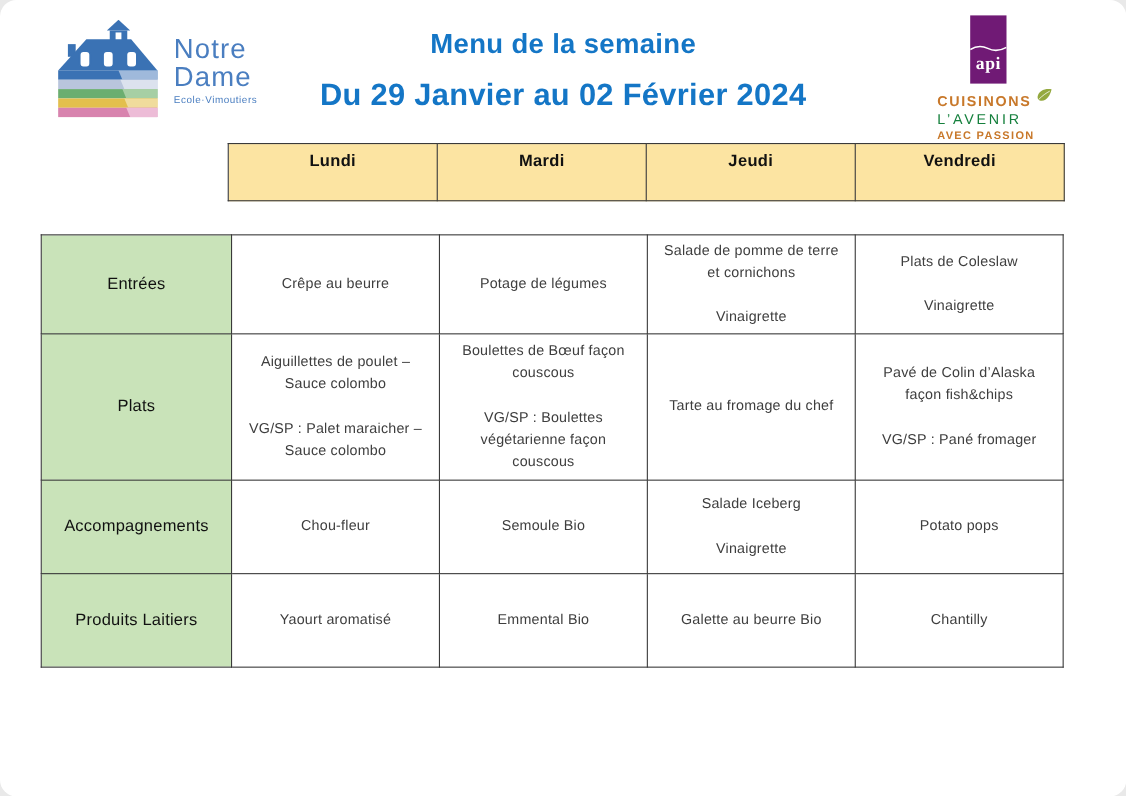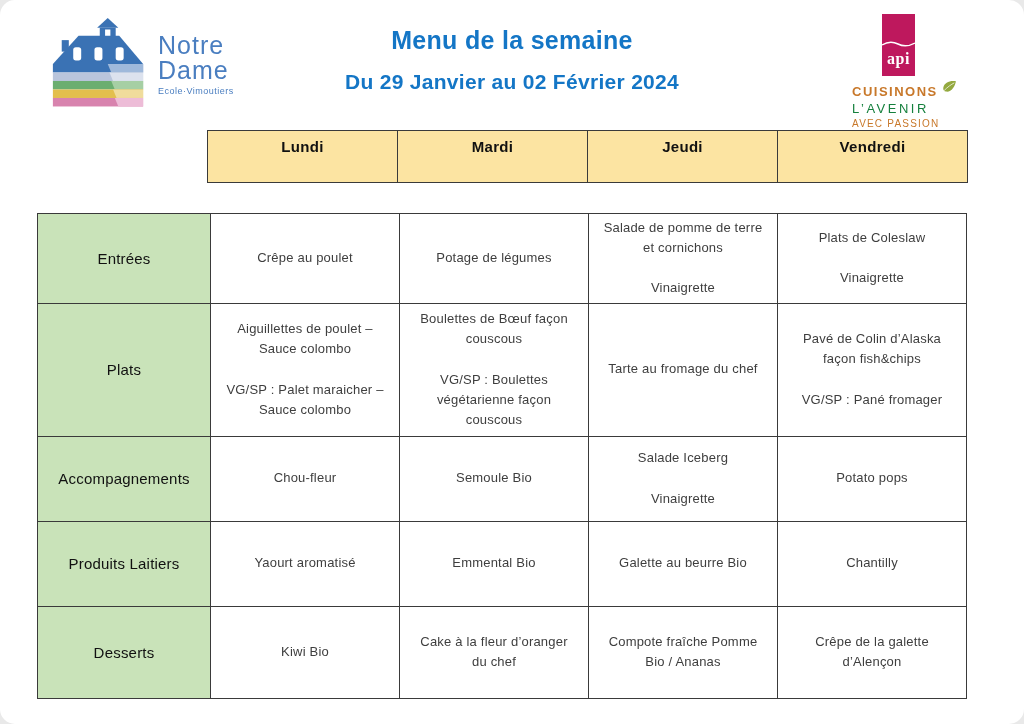--- a/index.html
+++ b/index.html
@@ -12,31 +12,31 @@
   
   .nd-logo { position:absolute; left:46px; top:16px; width:180px; height:96px; display:flex; align-items:center; }
   .nd-house { width:104px; height:92px; flex:0 0 auto; }
   .nd-text { margin-left:8px; color:#4a7ec0; line-height:1; }
   .nd-name { font-size:25px; font-weight:400; letter-spacing:1px; color:#4a7ec0; }
   .nd-sub  { font-size:9px; letter-spacing:0.5px; margin-top:4px; color:#4a7ec0; }
 
   
   .title-block { position:absolute; left:212px; right:212px; top:26px; text-align:center; }
   .title    { font-size:25px; font-weight:bold; color:#1476c6; letter-spacing:0.3px; }
-  .subtitle { font-size:21px; font-weight:bold; color:#1476c6; margin-top:15px; letter-spacing:0.3px; }
+  .subtitle { font-size:28px; font-weight:bold; color:#1476c6; margin-top:15px; letter-spacing:0.3px; }
 
   
   .api-logo { position:absolute; right:54px; top:14px; width:118px; }
-  .api-rect { width:33px; height:62px; background:#be185d; margin-left:30px; position:relative; display:flex; align-items:flex-end; justify-content:center; }
+  .api-rect { width:33px; height:62px; background:#701a75; margin-left:30px; position:relative; display:flex; align-items:flex-end; justify-content:center; }
   .api-wave { position:absolute; left:0; top:26px; width:100%; height:8px; }
   .api-word { color:#ffffff; font-size:16px; font-weight:bold; font-family:"Liberation Serif", serif; padding-bottom:8px; letter-spacing:0.5px; }
   .api-line1 { margin-top:8px; font-size:13px; font-weight:bold; color:#c8782a; letter-spacing:1.5px; display:flex; align-items:flex-start; }
   .api-leaf { width:16px; height:16px; margin-left:3px; margin-top:-6px; transform:rotate(10deg); }
   .api-line2 { font-size:13px; color:#15803d; letter-spacing:2.5px; margin-top:2px; }
-  .api-line3 { font-size:10px; font-weight:normal; color:#c8782a; letter-spacing:1.2px; margin-top:2px; }
+  .api-line3 { font-size:10px; font-weight:bold; color:#c8782a; letter-spacing:1.2px; margin-top:2px; }
 
   
   table { border-collapse:collapse; table-layout:fixed; }
   .days-table { position:absolute; left:207px; top:130px; width:760px; }
   .days-table td {
     width:190px; height:52px; background:#fce4a2; border:1px solid #3a3a3a;
     text-align:center; vertical-align:middle; font-size:15px; font-weight:bold; color:#111111;
     letter-spacing:0.3px; padding-bottom:20px;
   }
 
@@ -126,21 +126,21 @@
       <td>Jeudi</td>
       <td>Vendredi</td>
     </tr>
   </tbody>
     </table>
 
   <table class="menu-table">
     <tbody>
         <tr class="r-entrees">
       <td class="lbl">Entrées</td>
-      <td class="cell">Crêpe au poulet</td>
+      <td class="cell">Crêpe au beurre</td>
       <td class="cell">Potage de légumes</td>
       <td class="cell">Salade de pomme de terre et cornichons
 
 Vinaigrette</td>
       <td class="cell">Plats de Coleslaw
 
 Vinaigrette</td>
     </tr>
     <tr class="r-plats">
       <td class="lbl">Plats</td>
@@ -164,23 +164,16 @@
 Vinaigrette</td>
       <td class="cell">Potato pops</td>
     </tr>
     <tr class="r-laitiers">
       <td class="lbl">Produits Laitiers</td>
       <td class="cell">Yaourt aromatisé</td>
       <td class="cell">Emmental Bio</td>
       <td class="cell">Galette au beurre Bio</td>
       <td class="cell">Chantilly</td>
     </tr>
-    <tr class="r-desserts">
-      <td class="lbl">Desserts</td>
-      <td class="cell">Kiwi Bio</td>
-      <td class="cell">Cake à la fleur d’oranger du chef</td>
-      <td class="cell">Compote fraîche Pomme Bio / Ananas</td>
-      <td class="cell">Crêpe de la galette d’Alençon</td>
-    </tr>
   </tbody>
     </table>
 
 </div>
 
 </body></html>

